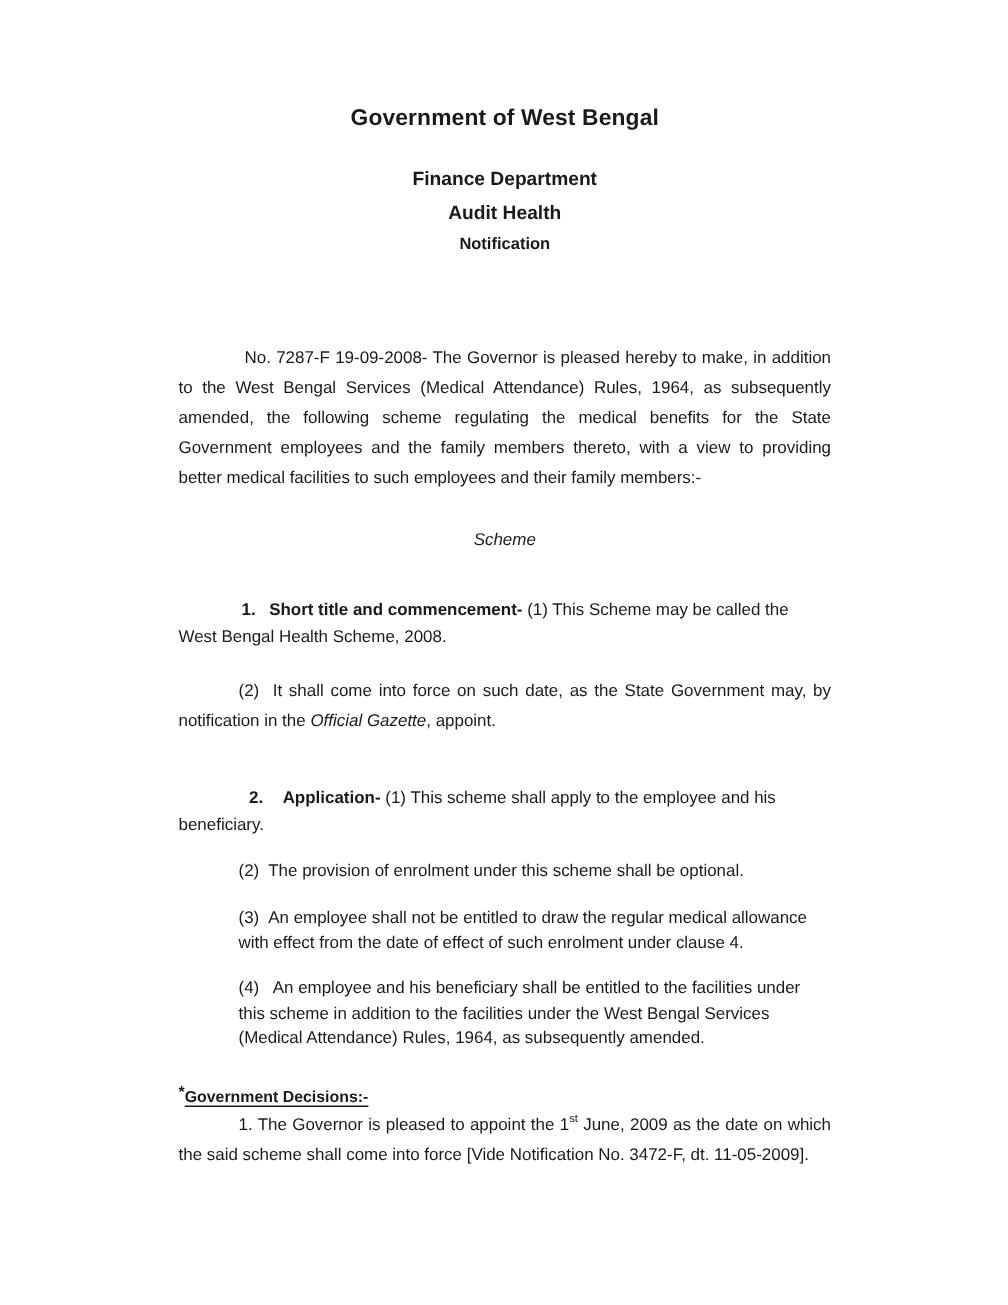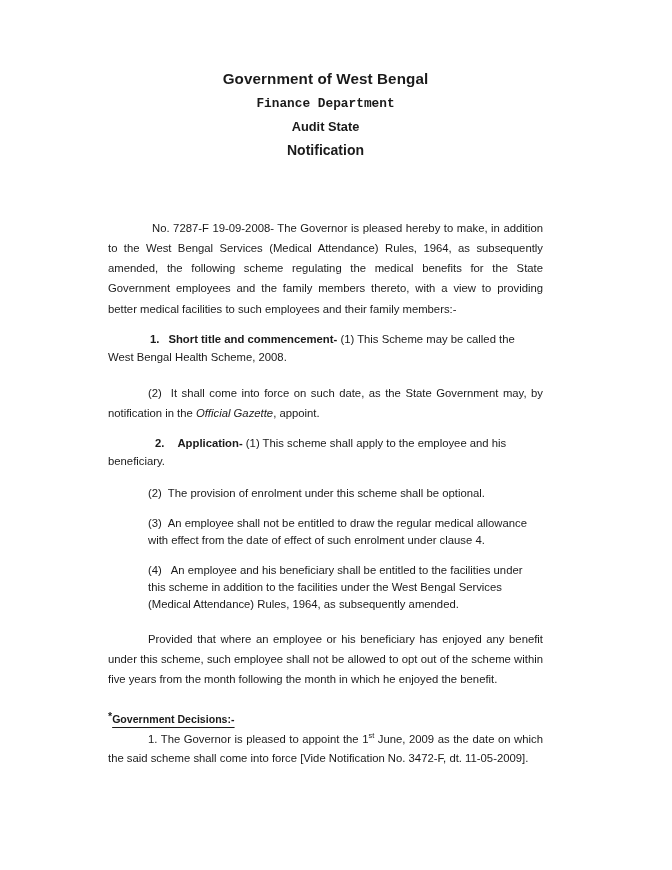--- a/index.html
+++ b/index.html
@@ -12,48 +12,47 @@
     width: 672px;
     height: 870px;
     background: #ffffff;
     overflow: hidden;
     font-family: "Liberation Sans", sans-serif;
     color: #1a1a1a;
     -webkit-font-smoothing: antialiased;
   }
   .content {
     position: absolute;
-    left: 108px;
+    left: 119px;
     top: 0;
     width: 435px;
   }
 
   
   .title-block { padding-top: 68px; text-align: center; }
   .title-1 {
     font-size: 15.2px;
     font-weight: bold;
     letter-spacing: 0.1px;
     line-height: 1.5;
   }
   .title-2 {
     font-size: 12.8px;
     font-weight: bold;
     line-height: 1.55;
-    margin-top: 3px;
-    font-family: Liberation Mono, monospace;
+    margin-top: 18px;
   }
   .title-3 {
     font-size: 12.8px;
     font-weight: bold;
     line-height: 1.55;
     margin-top: 3px;
   }
   .title-4 {
-    font-size: 14px;
+    font-size: 11px;
     font-weight: bold;
     line-height: 1.55;
     margin-top: 4px;
   }
 
   
   .para {
     font-size: 11.3px;
     line-height: 1.78;
     text-align: justify;
@@ -66,21 +65,21 @@
   .scheme-head {
     font-size: 11.3px;
     font-style: italic;
     text-align: center;
     margin-top: 25px;
   }
   .sec {
     font-size: 11.3px;
     line-height: 1.62;
     text-align: left;
-    margin-top: 10px;
+    margin-top: 32px;
   }
   .sec-indent-1 { text-indent: 42px; }
   .sec-indent-2 { text-indent: 47px; }
   .numlabel { font-weight: bold; }
   .gap-1 { display: inline-block; width: 9px; }
   .gap-2 { display: inline-block; width: 13px; }
   .boldhead { font-weight: bold; }
   .ital { font-style: italic; }
 
   
@@ -127,26 +126,27 @@
 </style>
 </head>
 <body>
 
 <div class="page">
   <div class="content">
 
     <div class="title-block">
       <div class="title-1">Government of West Bengal</div>
       <div class="title-2">Finance Department</div>
-      <div class="title-3">Audit State</div>
+      <div class="title-3">Audit Health</div>
       <div class="title-4">Notification</div>
     </div>
 
     <p class="para para-intro">No. 7287-F 19-09-2008- The Governor is pleased hereby to make, in addition to the West Bengal Services (Medical Attendance) Rules, 1964, as subsequently amended, the following scheme regulating the medical benefits for the State Government employees and the family members thereto, with a view to providing better medical facilities to such employees and their family members:-</p>
 
+    <div class="scheme-head">Scheme</div>
 
     <p class="sec sec-indent-1">
       <span class="numlabel">1.</span><span class="gap-1"></span><span class="boldhead">Short title and commencement-</span> <span>(1) This Scheme may be called the West Bengal Health Scheme, 2008.</span>
     </p>
 
     <p class="para" style="margin-top:16px; text-indent:40px;">
       <span>(2)</span><span class="clgap-w"></span><span>It shall come into force on such date, as the State Government may, by notification in the </span><span class="ital">Official Gazette</span><span>, appoint.</span>
     </p>
 
     <p class="sec sec-indent-2">
@@ -159,21 +159,20 @@
 
     <p class="subclause">
       <span class="cl">(3)</span><span class="clgap"></span><span>An employee shall not be entitled to draw the regular medical allowance with effect from the date of effect of such enrolment under clause 4.</span>
     </p>
 
     <p class="subclause">
       <span class="cl">(4)</span><span class="clgap-w"></span><span>An employee and his beneficiary shall be entitled to the facilities under this scheme in addition to the facilities under the West Bengal Services (Medical Attendance) Rules, 1964, as subsequently amended.</span>
     </p>
 
 
-    <p class="para para-provided">Provided that where an employee or his beneficiary has enjoyed any benefit under this scheme, such employee shall not be allowed to opt out of the scheme within five years from the month following the month in which he enjoyed the benefit.</p>
 
     <div class="decisions">
       <span class="star">*</span><span class="uline">Government Decisions:-</span>
     </div>
 
     <p class="para para-decision">
       <span>1. The Governor is pleased to appoint the 1</span><sup>st</sup><span> June, 2009 as the date on which the said scheme shall come into force [Vide Notification No. 3472-F, dt. 11-05-2009].</span>
     </p>
 
   </div>

